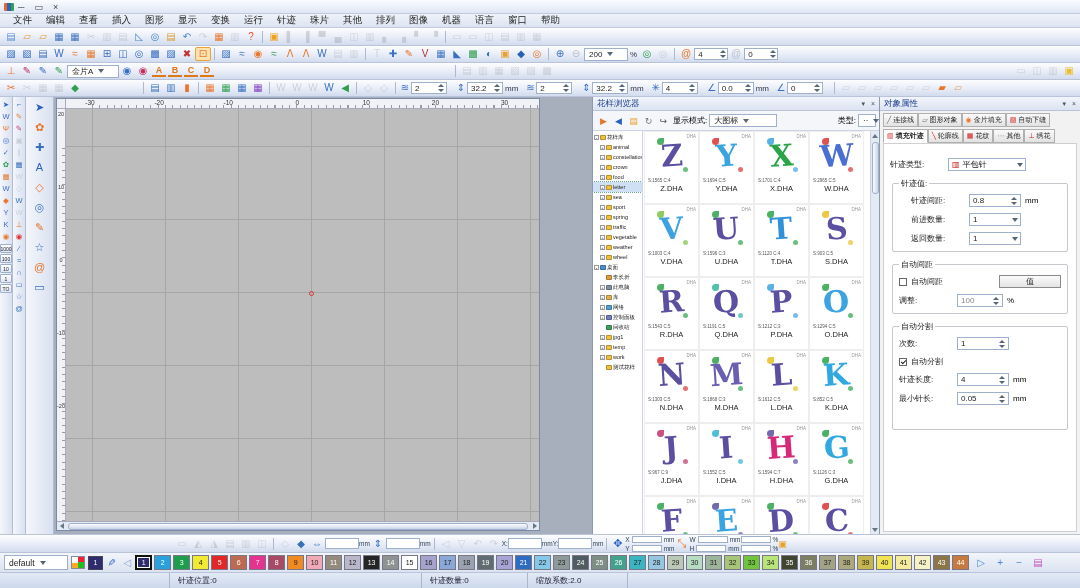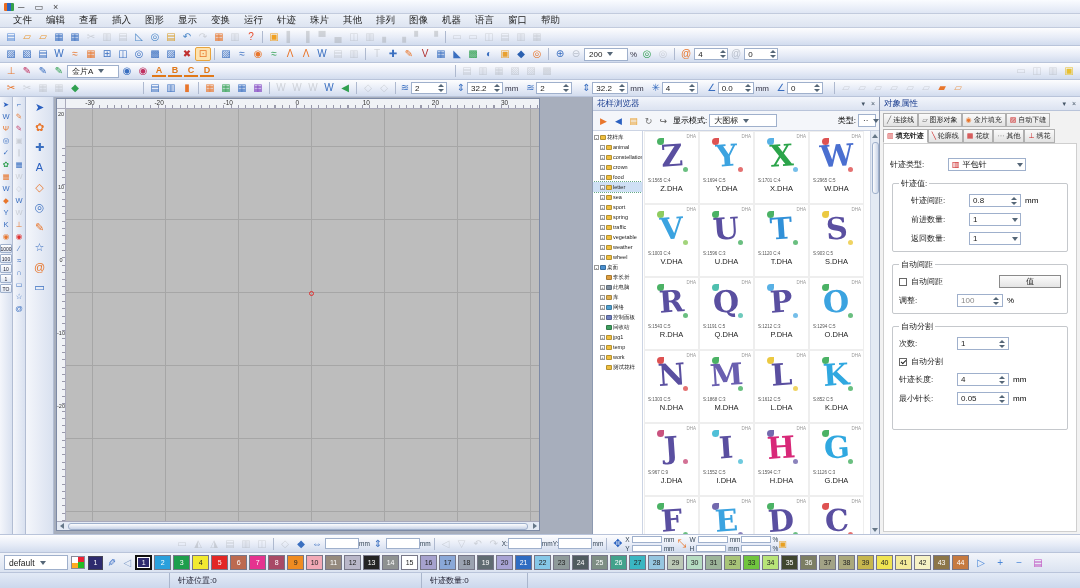--- a/index.html
+++ b/index.html
@@ -1262,15 +1262,16 @@
         <span class="ico" style="color: rgb(74, 135, 216);">+</span>
         <span class="ico" style="color: rgb(74, 135, 216);">−</span>
         <span class="ico" style="color: rgb(192, 80, 192);">▤</span>
       </span>
   </div>
 
   <div class="statusbar">
     <span class="seg"></span>
     <span class="seg">针迹位置:0</span>
     <span class="seg">针迹数量:0</span>
+    <span class="seg">缩放系数:2.0</span>
   </div>
 
 </div>
 
 </body></html>

